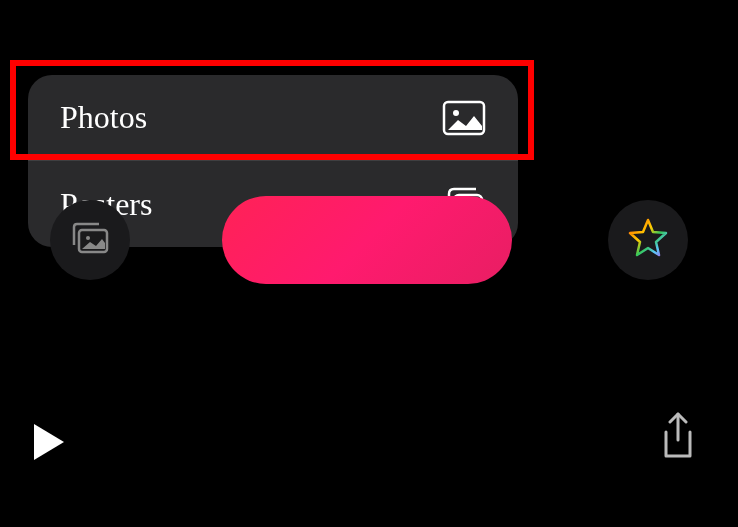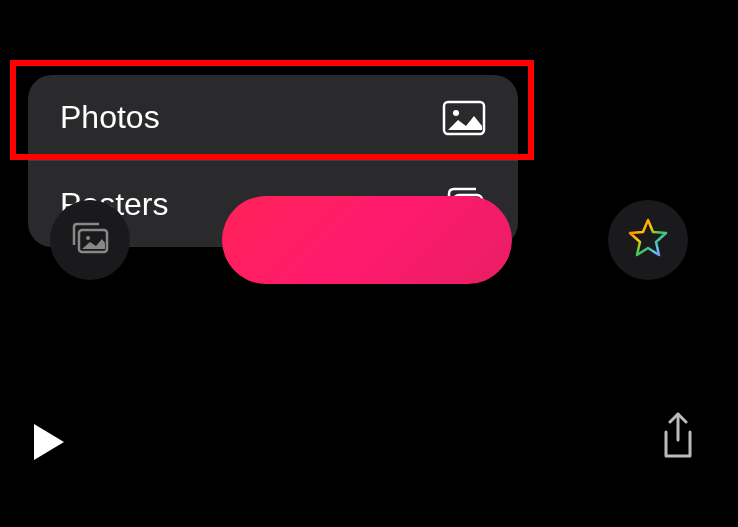--- a/index.html
+++ b/index.html
@@ -31,20 +31,21 @@
       padding: 24px 32px;
       cursor: pointer;
     }
     .menu-item:first-child {
       border-bottom: 1px solid rgba(255,255,255,0.1);
     }
     .menu-label {
       color: #fff;
       font-size: 32px;
       font-weight: 400;
+      font-family: Liberation Serif, serif;
     }
     .menu-icon {
       color: #fff;
       display: flex;
       align-items: center;
     }
     .highlight-box {
       position: absolute;
       top: 60px;
       left: 10px;

